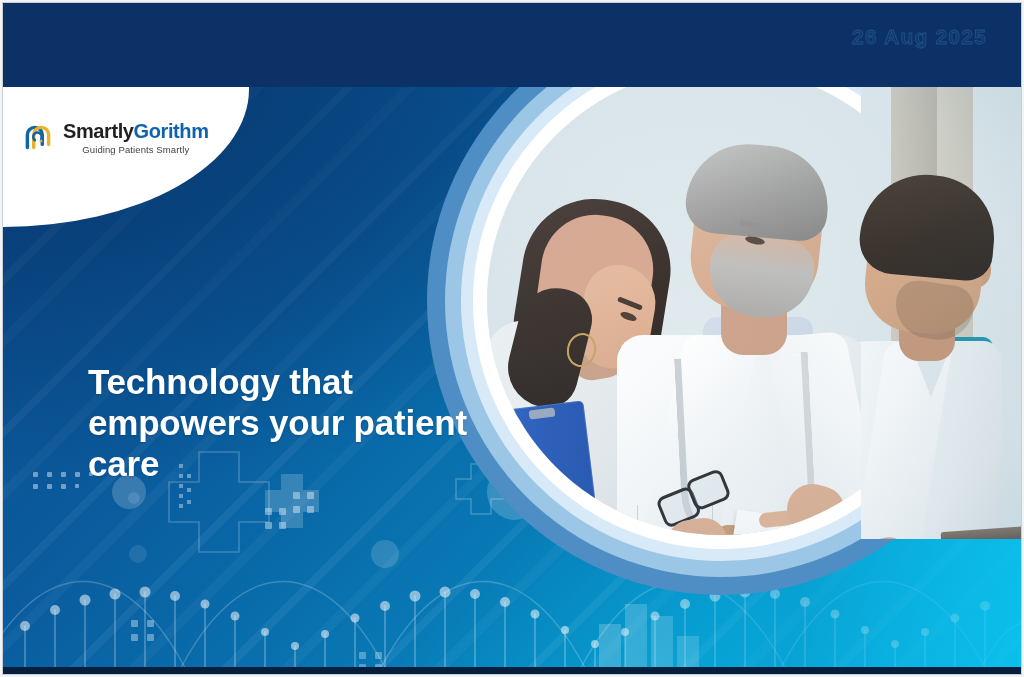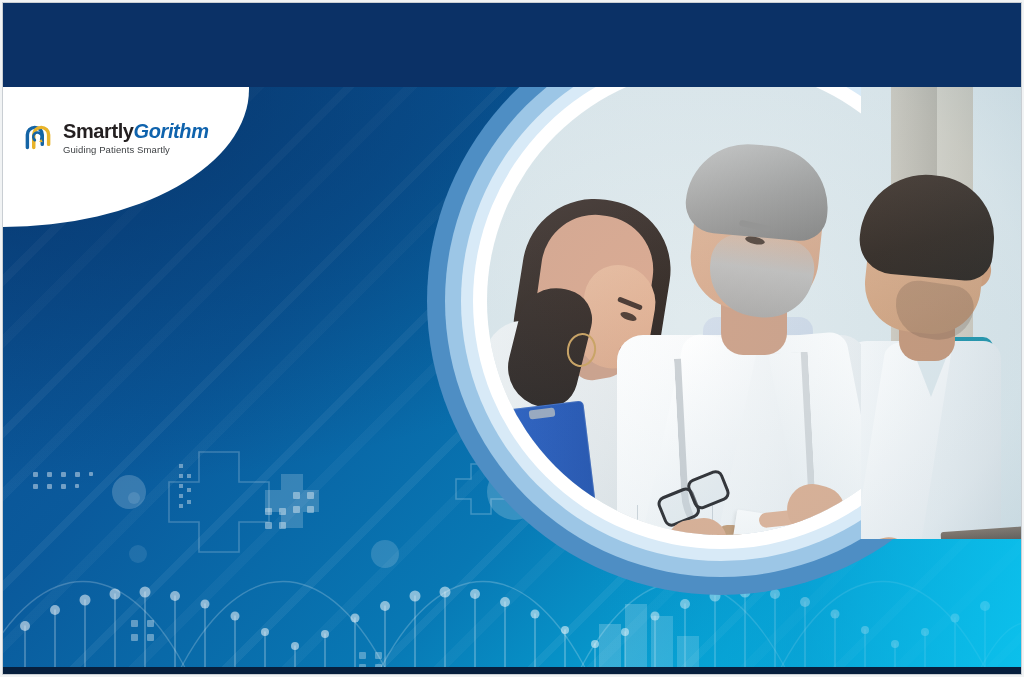--- a/index.html
+++ b/index.html
@@ -164,27 +164,28 @@
   }
   .logo-mark { width: 34px; height: 34px; flex: none; }
   .logo-text-wrap { display: flex; flex-direction: column; line-height: 1; }
   .logo-word {
     font-size: 20px;
     font-weight: 700;
     letter-spacing: -0.4px;
     white-space: nowrap;
   }
   .logo-word .lw-a { color: #231f20; }
-  .logo-word .lw-b { color: #0f63ad; font-style: italic; }
+  .logo-word .lw-b { color: #0f63ad; }
   .logo-tag {
     margin-top: 4px;
     font-size: 9.5px;
     color: #3f4245;
     letter-spacing: 0.1px;
     white-space: nowrap;
+    text-align: center;
   }
 
   
   .photo-stage {
     position: absolute;
     left: 418px;
     top: 0px;
     width: 600px;
     height: 587px;
     z-index: 25;
@@ -541,20 +542,23 @@
     background: radial-gradient(80% 70% at 45% 40%, rgba(255,255,255,0.10), rgba(160,190,205,0.18) 70%, rgba(120,160,180,0.30) 100%);
     pointer-events: none;
   }
 </style>
 </head>
 <body>
 
 <div class="slide-canvas">
   <div class="slide-frame">
 
+    <div class="topbar">
+      <div class="topbar-date">26 Aug 2025</div>
+    </div>
 
     <div class="body-area">
       <div class="body-stripes"></div>
       <div class="body-shade"></div>
 
       <svg class="pattern-band" viewBox="0 0 1018 160" preserveAspectRatio="none">
         <g stroke="rgba(255,255,255,0.22)" fill="none" stroke-width="1.3">
           <path d="M-20,150 C 40,40 120,40 180,150 C 240,260 320,260 380,150 C 440,40 520,40 580,150 C 640,260 720,260 780,150 C 840,40 920,40 980,150 C 1010,205 1040,205 1060,150"></path>
           <path d="M-20,150 C 40,260 120,260 180,150 C 240,40 320,40 380,150 C 440,260 520,260 580,150 C 640,40 720,40 780,150 C 840,260 920,260 980,150 C 1010,95 1040,95 1060,150"></path>
         </g>
@@ -700,20 +704,21 @@
         <g fill="rgba(255,255,255,0.22)">
           <rect x="596" y="180" width="22" height="50"></rect>
           <rect x="622" y="160" width="22" height="70"></rect>
           <rect x="648" y="172" width="22" height="58"></rect>
           <rect x="674" y="192" width="22" height="38"></rect>
         </g>
       </svg>
 
       <div class="pattern-fade"></div>
 
+      <div class="headline">Technology that empowers your patient care</div>
 
       <div class="logo-blob">
         <div class="logo-inner">
           <svg class="logo-mark" viewBox="0 0 64 64">
             <path d="M12 50 L12 26 A14 14 0 0 1 40 26 L40 44" fill="none" stroke="#1464a5" stroke-width="6.5" stroke-linecap="round"></path>
             <path d="M24 50 L24 26 A14 14 0 0 1 52 26 L52 44" fill="none" stroke="#e8b32a" stroke-width="6.5" stroke-linecap="round"></path>
             <path d="M26 36 A8 8 0 1 1 38 34" fill="none" stroke="#1464a5" stroke-width="5" stroke-linecap="round"></path>
             <path d="M38 34 l3 6 l-7 -1 z" fill="#e8b32a"></path>
           </svg>
           <div class="logo-text-wrap">

